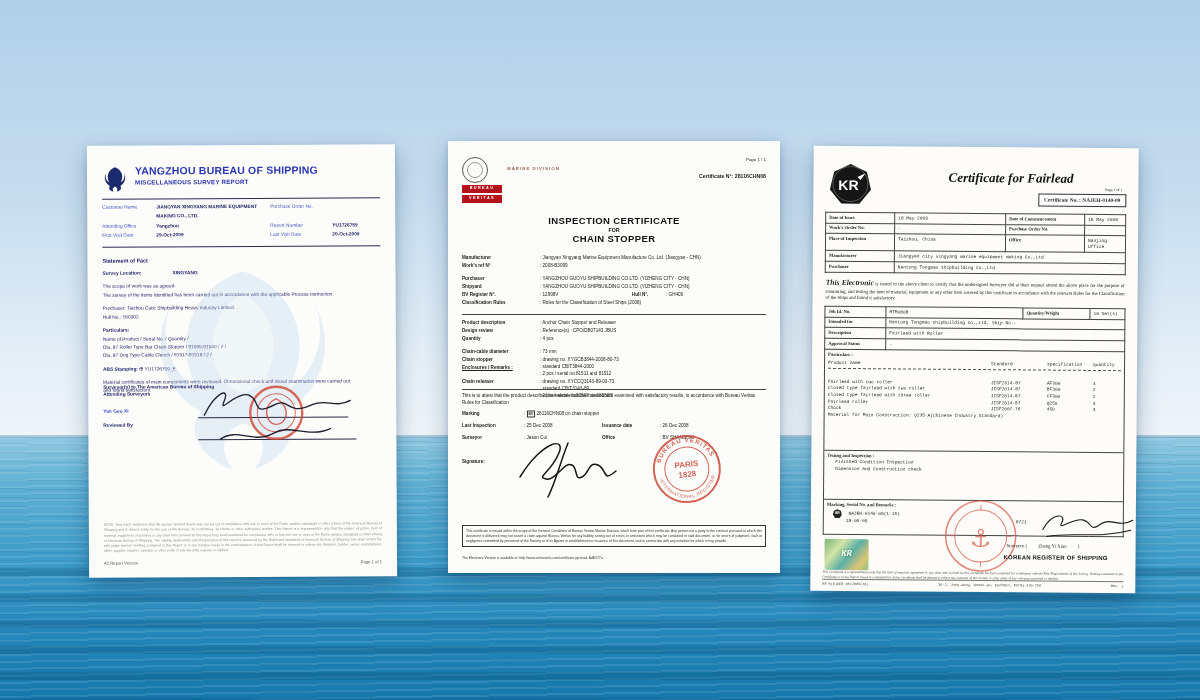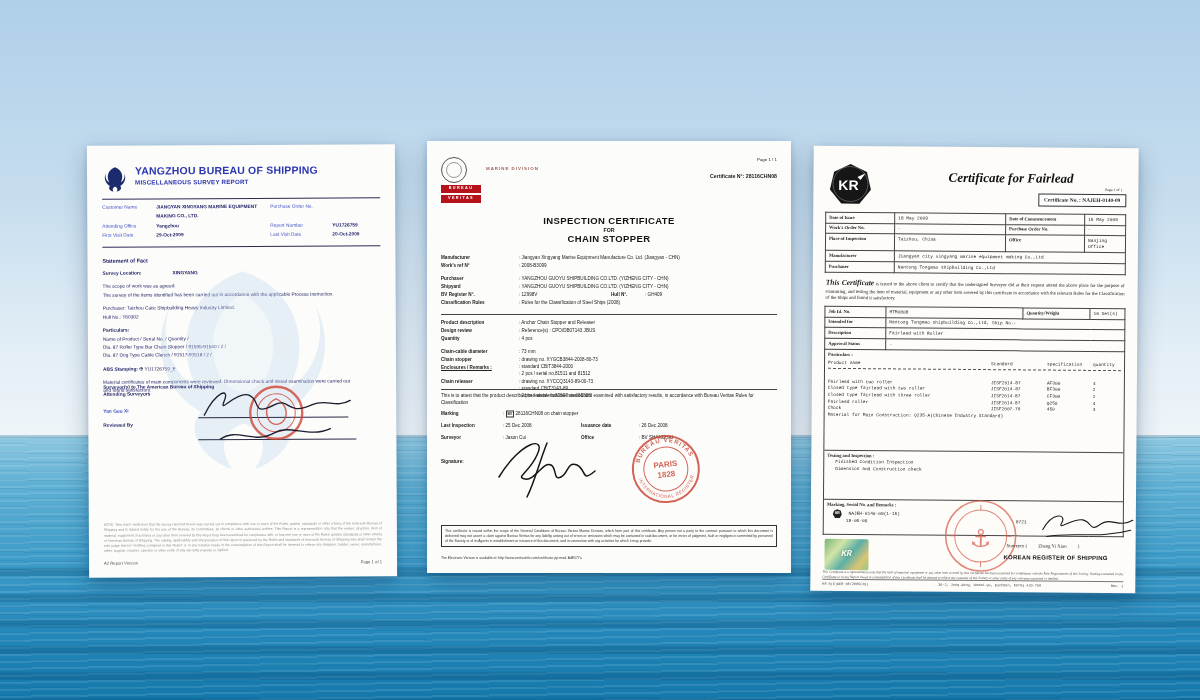--- a/index.html
+++ b/index.html
@@ -46,21 +46,21 @@
   .d1-sigzone{position:absolute;left:102px;top:232px;width:178px;height:80px;}
   .sigline{position:absolute;border-top:1px solid #2a2a44;}
   .d1-stamp{position:absolute;left:58px;top:8px;width:56px;height:56px;opacity:.8;}
   .d1-note{position:absolute;left:15px;right:15px;bottom:24px;font-size:3.4px;line-height:1.5;
            color:#8a8a8a;text-align:justify;}
   .d1-foot{position:absolute;left:15px;right:15px;bottom:11px;display:flex;justify-content:space-between;
            font-size:4.2px;color:#555;}
   .d1-wm{position:absolute;left:60px;top:110px;opacity:.30;pointer-events:none;}
 
   
-  .doc2{left:427px;top:141px;width:364px;height:432px;color:#222;font-size:4.6px;line-height:1.5;}
+  .doc2{left:448px;top:141px;width:332px;height:432px;color:#222;font-size:4.6px;line-height:1.5;}
   .d2-in{position:relative;width:100%;height:100%;padding:16px 14px;box-sizing:border-box;}
   .d2-head{display:flex;justify-content:space-between;}
   .d2-brandcol{width:110px;display:flex;gap:5px;}
   .bv-emblem{width:24px;height:24px;border:1.2px solid #555;border-radius:50%;position:relative;flex:0 0 auto;}
   .bv-emblem::after{content:"";position:absolute;inset:4px;border:.8px solid #999;border-radius:50%;}
   .bv-tags{margin-top:2px;}
   .bv-tag{background:#b5121b;color:#fff;font-weight:bold;font-size:3.8px;letter-spacing:1.4px;
           padding:1.2px 3px;margin-top:1.5px;text-align:center;width:34px;}
   .bv-div{color:#9b6258;font-weight:bold;font-size:4.4px;letter-spacing:1px;margin-top:9px;}
   .d2-hr{text-align:right;}
@@ -438,21 +438,21 @@
       <td colspan="3">Jiangyan city xingyang marine equipment making Co.,Ltd</td>
     </tr>
     <tr>
       <td class="d3-lab">Purchaser</td>
       <td colspan="3">Nantong Tongmao shipbuilding Co.,Ltd</td>
     </tr>
   </tbody>
       </table>
 
   <div class="d3-intro">
-    <span class="lead">This Certificate</span>
+    <span class="lead">This Electronic</span>
     <span>is issued to the above client to certify that the undersigned Surveyor did at their request attend the above place for the purpose of examining, and testing the item of material, equipment or any other item covered by this certificate in accordance with the relevant Rules for the Classification of the Ships and found it satisfactory.</span>
   </div>
 
   <table class="d3-t">
     <tbody>
           <tr>
       <td class="d3-lab" style="width:54px">Job Id. No.</td>
       <td style="width:130px">MTM0808</td>
       <td class="d3-lab" style="width:60px">Quantity/Weight</td>
       <td>16 Set(s)</td>

